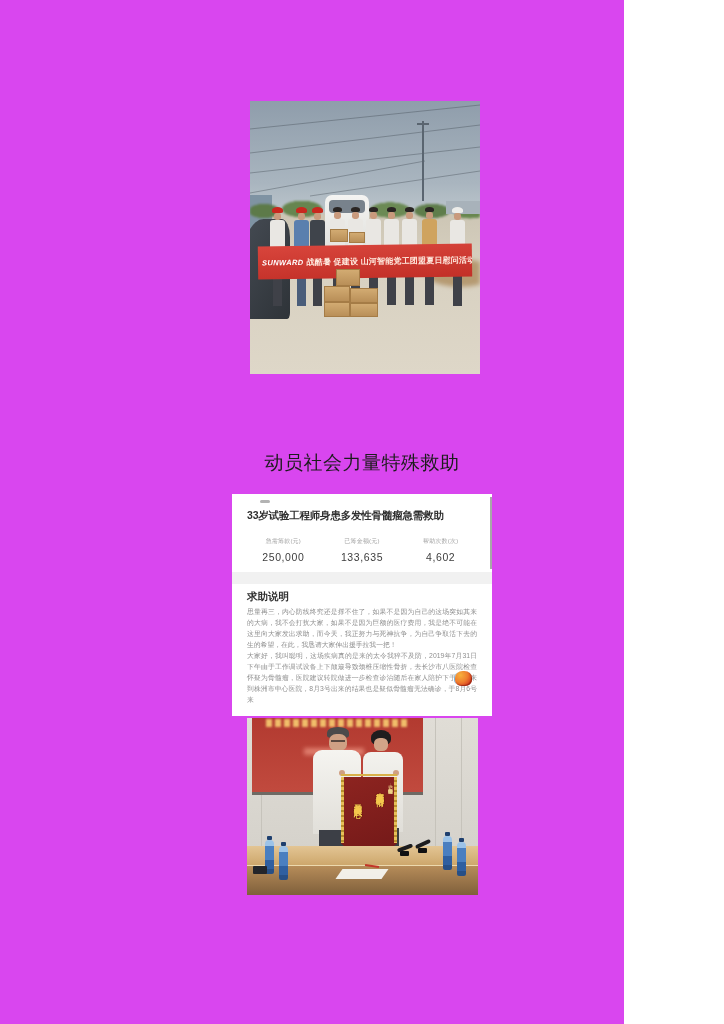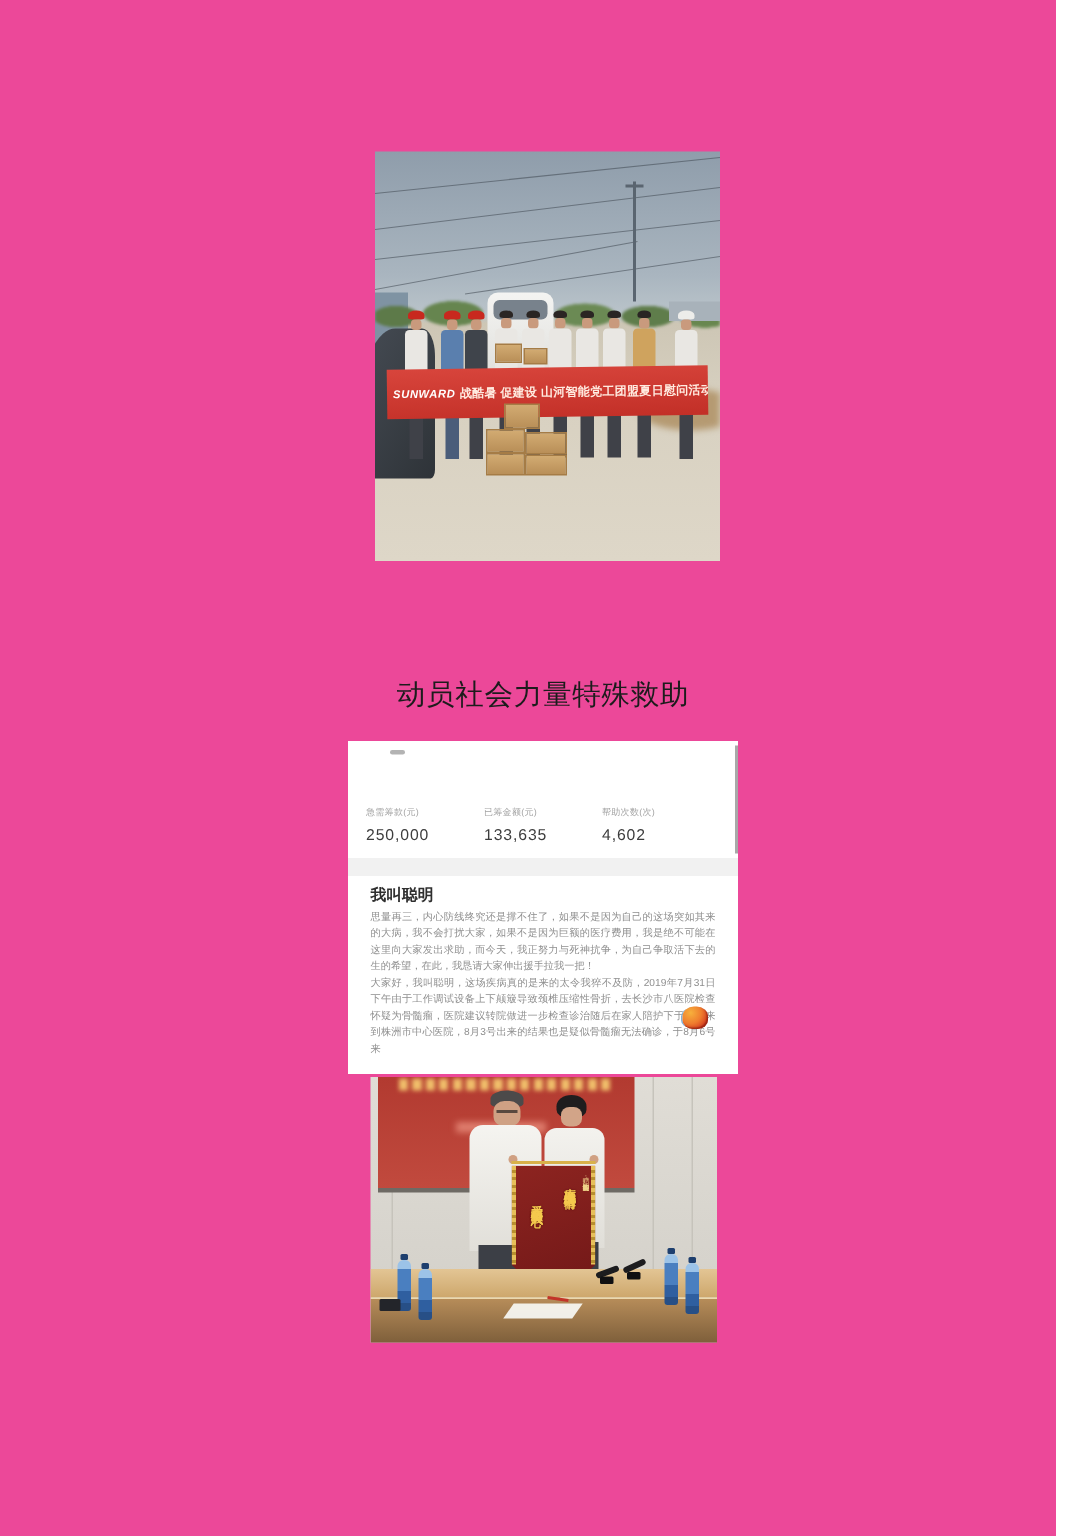--- a/index.html
+++ b/index.html
@@ -1,16 +1,16 @@
 <!DOCTYPE html>
 <html><head>
 <meta charset="utf-8">
 <style>
   html,body{margin:0;padding:0;background:#fff;font-family:"Liberation Sans","DejaVu Sans",sans-serif;}
-  .page{position:relative;width:704px;height:1024px;background:#ec4899;overflow:hidden;}
+  .page{position:relative;width:624px;height:1024px;background:#d946ef;overflow:hidden;}
 
   
   .photo-top{position:absolute;left:250px;top:101px;width:230px;height:273px;overflow:hidden;
     background:linear-gradient(180deg,#8f9dab 0%,#a9b5bf 30%,#bac4ca 40%,#cdc6b5 42%,#d8d1c1 62%,#ded7c8 100%);}
   .wires{position:absolute;left:0;top:0;width:230px;height:120px;}
   .fence{position:absolute;left:0;top:94px;width:22px;height:40px;background:#7f93a3;}
   .trees{position:absolute;left:0;top:96px;width:230px;height:26px;filter:blur(1px);
     background:
       radial-gradient(ellipse 26px 12px at 14px 14px,#5d7a49 58%,transparent 60%),
       radial-gradient(ellipse 34px 14px at 52px 12px,#66854f 58%,transparent 60%),
@@ -47,21 +47,21 @@
 
   
   .heading{position:absolute;left:0;top:450px;width:724px;margin:0;text-align:center;
     font-family:Liberation Sans, sans-serif;font-size:19px;font-weight:400;color:#1c1c1c;letter-spacing:.5px;}
 
   
   .card{position:absolute;left:232px;top:494px;width:260px;height:222px;background:#fff;}
   .card-dash{position:absolute;left:28px;top:6px;width:10px;height:3px;background:#b3b3b3;border-radius:2px;}
   .card-title{position:absolute;left:15px;top:15px;width:230px;font-size:10.5px;font-weight:bold;color:#2f2f2f;letter-spacing:-.2px;}
   .stats{position:absolute;left:0;top:43px;width:260px;box-sizing:border-box;padding:0 12px;display:flex;justify-content:space-between;}
-  .stat{width:86px;text-align:left;}
+  .stat{width:86px;text-align:center;}
   .stat-label{font-size:6px;color:#a3a3a3;letter-spacing:.2px;}
   .stat-value{margin-top:5px;font-size:10.5px;color:#3d3d3d;letter-spacing:.6px;}
   .divider{position:absolute;left:0;top:78px;width:260px;height:12px;background:#f1f1f1;}
   .card-section-title{position:absolute;left:15px;top:96px;font-size:10.5px;font-weight:bold;color:#2f2f2f;}
   .card-text{position:absolute;left:15px;top:112px;width:230px;}
   .card-p{margin:0;font-size:6.8px;line-height:11px;color:#8f8f8f;text-align:justify;}
   .emoji{position:absolute;left:223px;top:177px;width:17px;height:15px;border-radius:45% 45% 40% 40%;
     background:radial-gradient(circle at 32% 28%,#f7b03c 0%,#ef7e2e 45%,#d84322 75%,#c0331c 100%);
     box-shadow:inset -1px -1px 1px rgba(120,20,10,.6), -2px 0 0 -1px #7fb2d9;}
   .scrollthumb{position:absolute;right:0;top:3px;width:2px;height:72px;background:#a8a8a8;}
@@ -210,36 +210,37 @@
     <div class="box" style="left:74px;top:185px;width:26px;height:16px"></div>
     <div class="box" style="left:100px;top:187px;width:28px;height:15px"></div>
     <div class="box" style="left:74px;top:201px;width:26px;height:15px"></div>
     <div class="box" style="left:100px;top:202px;width:28px;height:14px"></div>
   </div>
 
   <h1 class="heading">动员社会力量特殊救助</h1>
 
   <div class="card">
     <div class="card-dash"></div>
+    <div class="card-title">33岁试验工程师身患多发性骨髓瘤急需救助</div>
     <div class="stats">
       <div class="stat">
         <div class="stat-label">急需筹款(元)</div>
         <div class="stat-value">250,000</div>
       </div>
       <div class="stat">
         <div class="stat-label">已筹金额(元)</div>
         <div class="stat-value">133,635</div>
       </div>
       <div class="stat">
         <div class="stat-label">帮助次数(次)</div>
         <div class="stat-value">4,602</div>
       </div>
     </div>
     <div class="divider"></div>
-    <div class="card-section-title">我叫聪明</div>
+    <div class="card-section-title">求助说明</div>
     <div class="card-text">
       <p class="card-p">思量再三，内心防线终究还是撑不住了，如果不是因为自己的这场突如其来的大病，我不会打扰大家，如果不是因为巨额的医疗费用，我是绝不可能在这里向大家发出求助，而今天，我正努力与死神抗争，为自己争取活下去的生的希望，在此，我恳请大家伸出援手拉我一把！</p>
       <p class="card-p">大家好，我叫聪明，这场疾病真的是来的太令我猝不及防，2019年7月31日下午由于工作调试设备上下颠簸导致颈椎压缩性骨折，去长沙市八医院检查怀疑为骨髓瘤，医院建议转院做进一步检查诊治随后在家人陪护下于当晚来到株洲市中心医院，8月3号出来的结果也是疑似骨髓瘤无法确诊，于8月6号来</p>
     </div>
     <div class="emoji"></div>
     <div class="scrollthumb"></div>
   </div>
 
   <div class="photo-bottom">
     <div class="seam" style="left:14px"></div>

